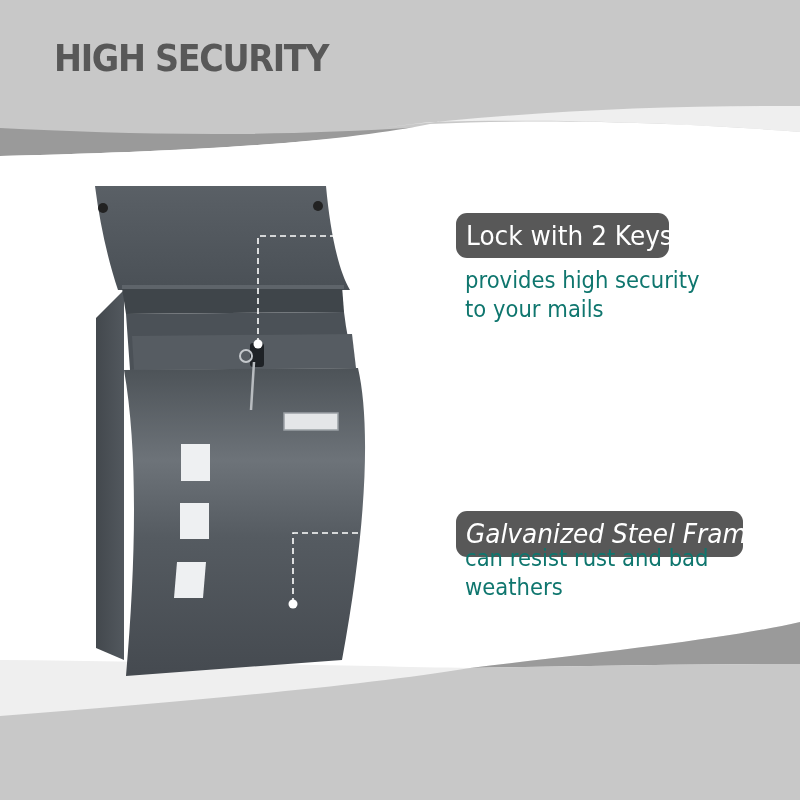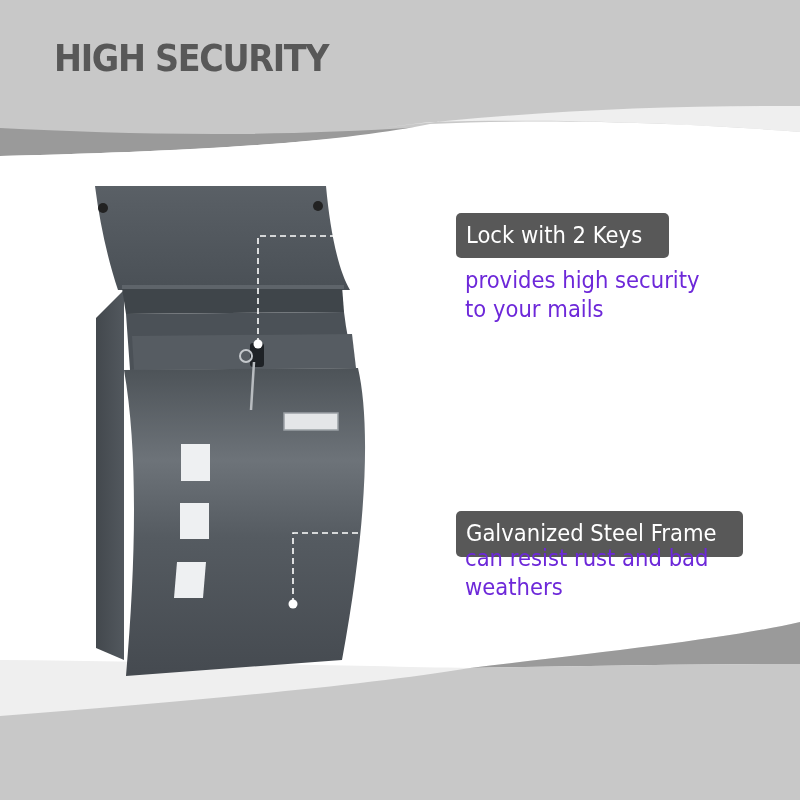--- a/index.html
+++ b/index.html
@@ -11,28 +11,28 @@
     .bg-svg { position: absolute; left: 0; top: 0; width: 800px; height: 800px; }
     .title {
       position: absolute; left: 54px; top: 36px;
       font-family: "DejaVu Sans", sans-serif;
       font-weight: bold; font-size: 38px; letter-spacing: -1.5px;
       color: #585858;
       transform: scaleX(0.88); transform-origin: left top;
     }
     .label-box {
       position: absolute; background: #585858; color: #ffffff;
-      border-radius: 5px;
+      border-radius: 11px;
       font-family: "DejaVu Sans", sans-serif;
-      font-size: 23px; line-height: 45px;
+      font-size: 27px; line-height: 45px;
       padding: 0 10px; box-sizing: border-box; white-space: nowrap;
     }
     .label-box span { display: inline-block; transform: scaleX(0.92); transform-origin: left center; }
     .desc {
-      position: absolute; color: #6d28d9;
+      position: absolute; color: #0f766e;
       font-family: "DejaVu Sans", sans-serif;
       font-size: 23px; line-height: 29px; font-weight: normal;
       white-space: nowrap;
     }
     .desc .line { display: block; transform: scaleX(0.92); transform-origin: left top; }
     .mailbox { position: absolute; left: 0; top: 0; width: 800px; height: 800px; pointer-events: none; }
   </style>
 </head>
 <body>
 
@@ -117,19 +117,19 @@
 </svg>
 
 <div class="label-box" style="left:456px; top:213px; width:213px; height:45px;">
   <span>Lock with 2 Keys</span>
 </div>
 <div class="desc" style="left:465px; top:266px;">
   <span class="line">provides high security</span>
   <span class="line">to your mails</span>
 </div>
 
-<div class="label-box" style="left:456px; top:511px; width:287px; height:46px;">
+<div class="label-box" style="left:456px; top:511px; width:287px; height:46px;font-style:italic;">
   <span>Galvanized Steel Frame</span>
 </div>
 <div class="desc" style="left:465px; top:544px;">
   <span class="line">can resist rust and bad</span>
   <span class="line">weathers</span>
 </div>
 
 </body></html>

